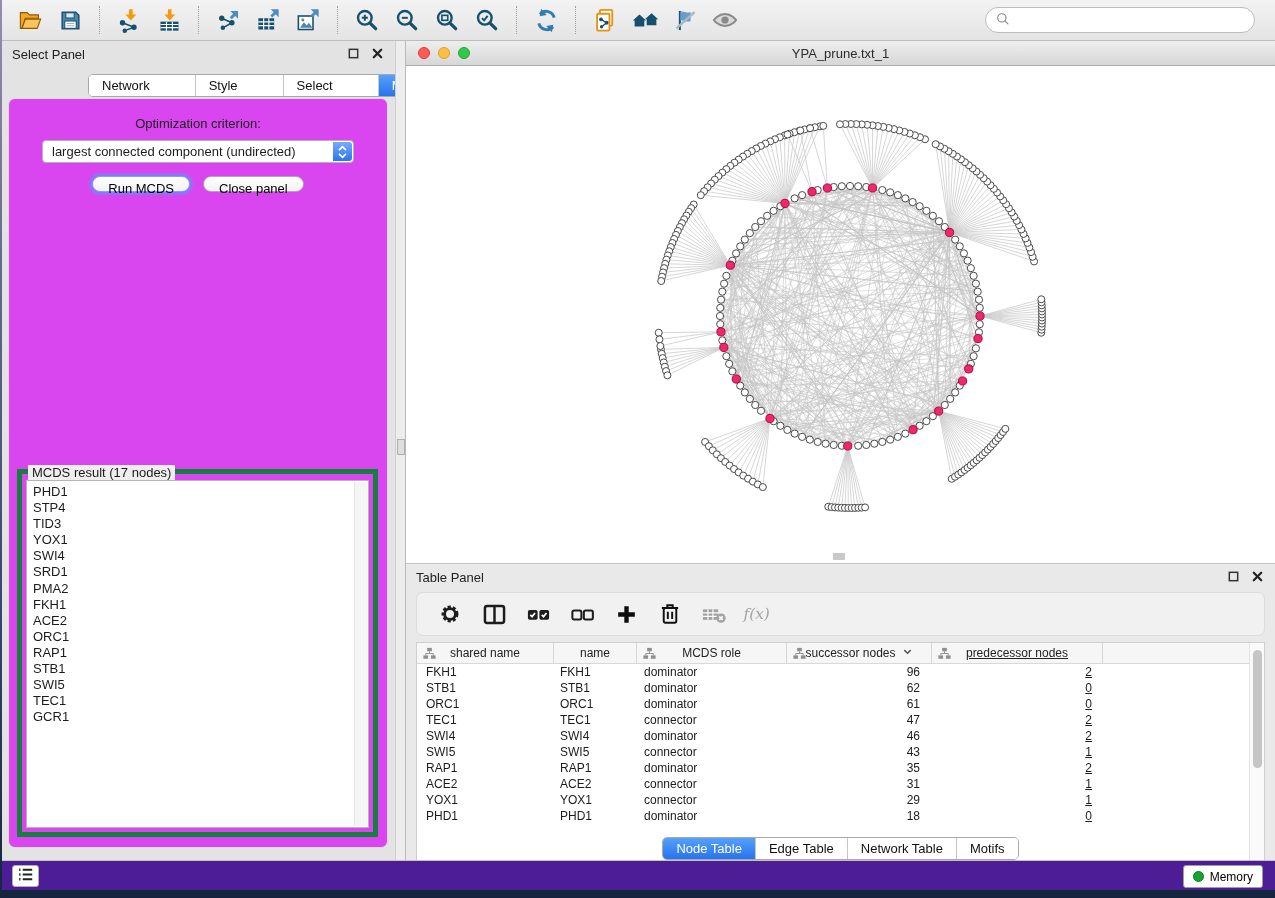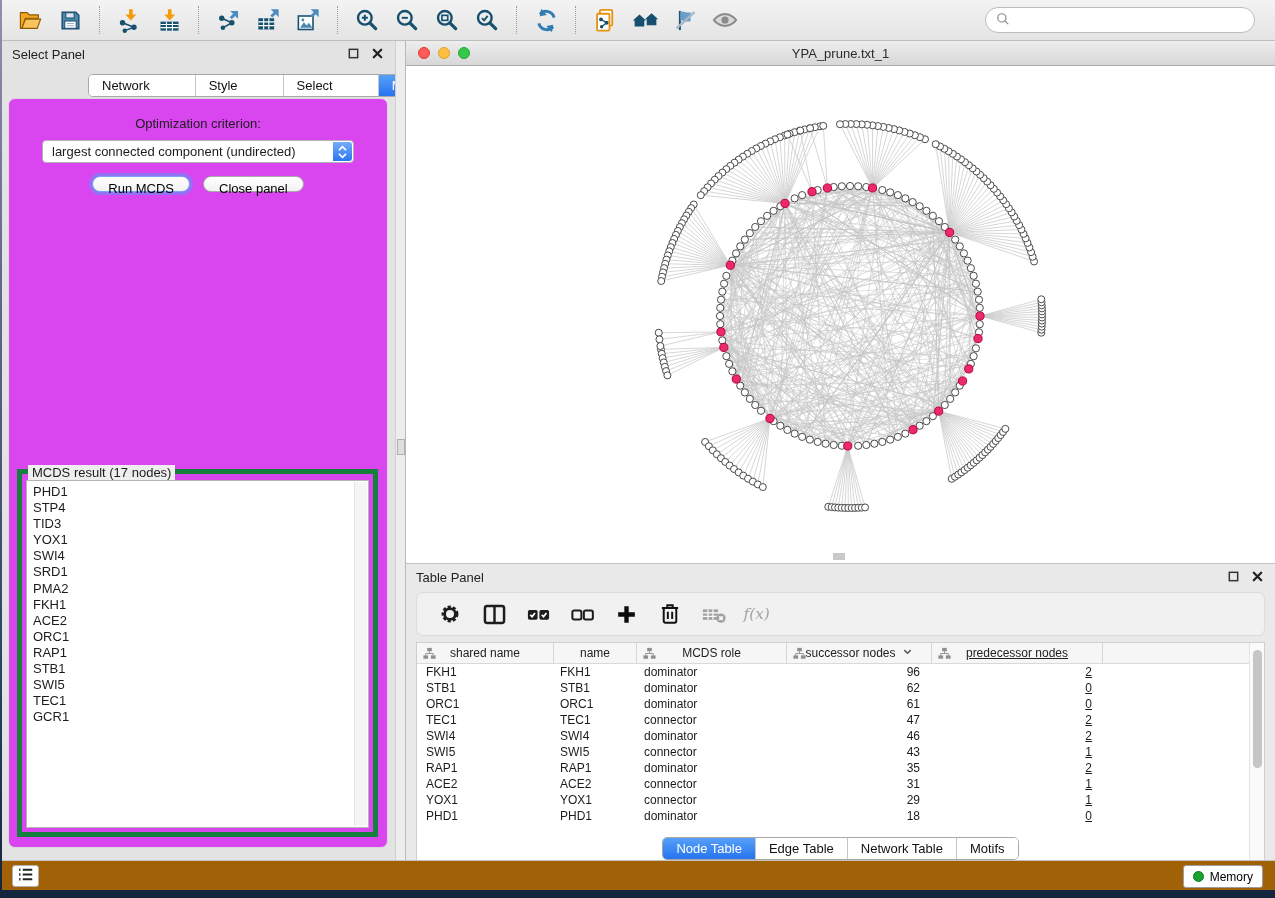--- a/index.html
+++ b/index.html
@@ -88,21 +88,21 @@
   .tr { display:flex; height:16px; align-items:center; }
   .td { font-size:12px; white-space:nowrap; overflow:hidden; }
   .td.c0 { padding-left:9px; } .td.c1 { padding-left:6px; } .td.c2 { padding-left:7px; }
   .td.c3 { text-align:right; padding-right:12px; } .td.c4 { text-align:right; padding-right:11px; }
   .v-scroll { position:absolute; right:0; top:0; bottom:0; width:15px; background:#fafafa; border-left:1px solid #e4e4e4; }
   .v-scroll .thumb { position:absolute; left:3px; top:7px; width:9px; height:118px; background:#c5c5c5; border-radius:5px; }
 
   .bottom-tabs { position:absolute; left:0; right:0; top:273px; display:flex; justify-content:center; }
 
   
-  .status-bar { position:absolute; left:0; right:0; bottom:0; height:30px; background:#a16207; border-top:1px solid #c2c2c2; }
+  .status-bar { position:absolute; left:0; right:0; bottom:0; height:30px; background:#4c1d95; border-top:1px solid #c2c2c2; }
   .list-btn { position:absolute; left:10px; top:4px; width:27px; height:22px; background:#fff;
     border:1px solid #b0b0b0; border-radius:3px; display:flex; align-items:center; justify-content:center; cursor:pointer; }
   .memory-btn { position:absolute; right:12px; top:4px; height:23px; padding:0 9px; background:#fff;
     border:1px solid #9d9d9d; border-radius:3px; display:flex; align-items:center; gap:6px; font-size:12px; cursor:pointer; }
   .mem-dot { width:11px; height:11px; border-radius:50%; background:#18a32e; border:1px solid #0e7c20; }
 </style>
 </head>
 <body>
 
 <div class="app">

